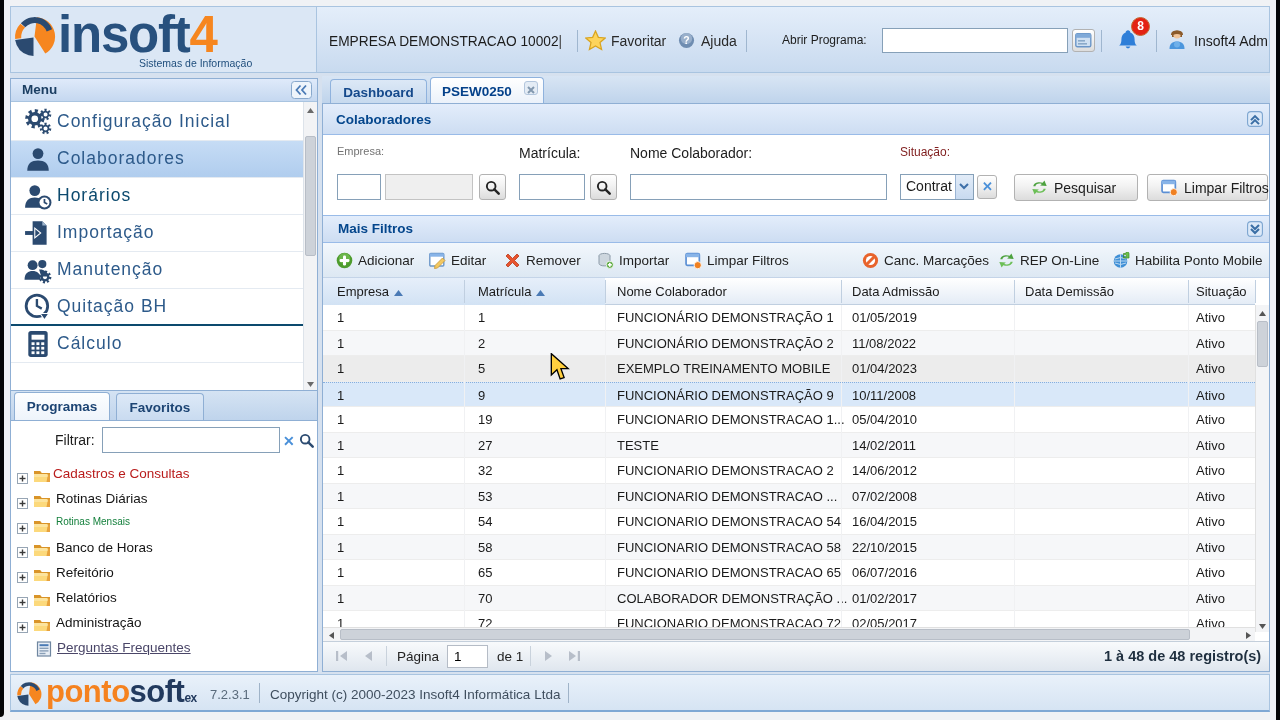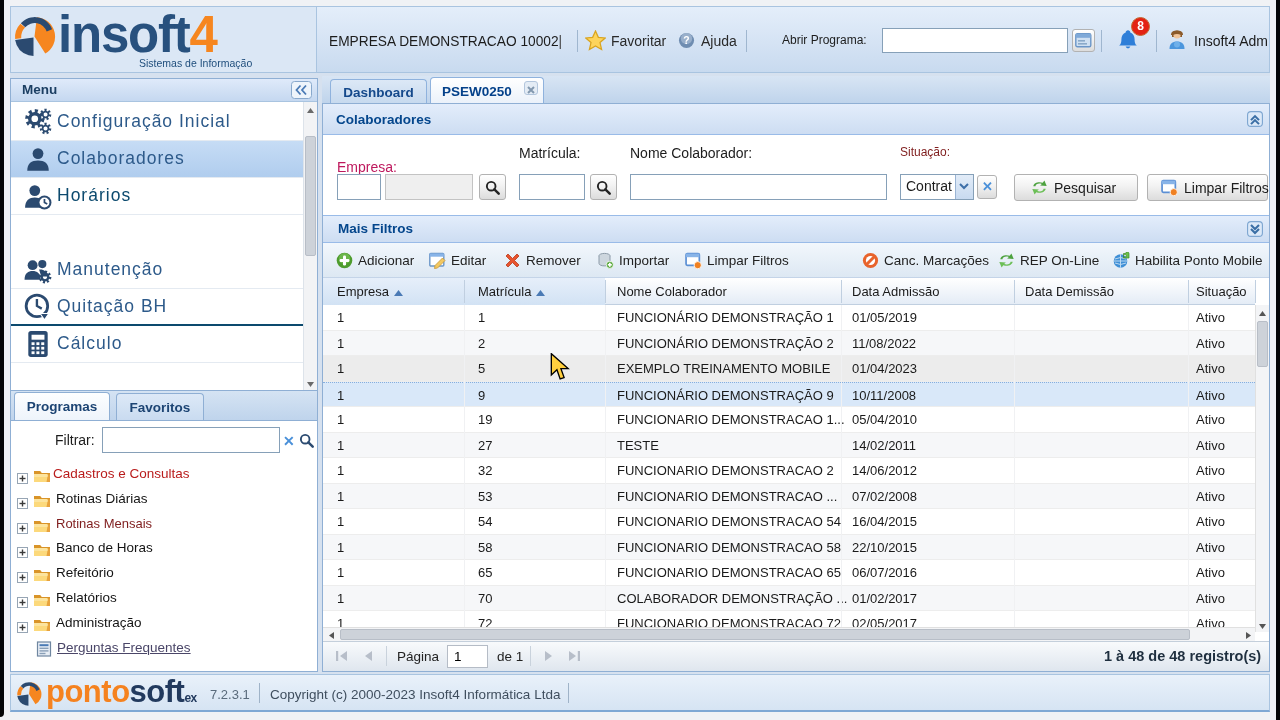--- a/index.html
+++ b/index.html
@@ -86,20 +86,29 @@
 <div style="position:absolute;left:0;top:74px;width:292px;height:37px;border-bottom:1px solid #e4eaf1;">
       <span style="position:absolute;left:13px;top:4px;"><svg width="28" height="28" viewBox="0 0 26 26">
           <circle cx="10" cy="8" r="5" fill="#2b4a70"></circle>
           <path d="M1,24 C1,17 5,14.5 10,14.5 C15,14.5 19,17 19,24 Z" fill="#2b4a70"></path>
           <circle cx="19" cy="19" r="6.5" fill="#2b4a70"></circle>
           <circle cx="19" cy="19" r="4.6" fill="#fff"></circle>
           <path d="M19,15.8 L19,19 L21.6,20.4" stroke="#2b4a70" stroke-width="1.6" fill="none"></path>
         </svg></span>
       <span style="position:absolute;left:46px;top:7px;font-size:17.5px;letter-spacing:1px;color:#0c4a6e;">Horários</span>
     </div>
+<div style="position:absolute;left:0;top:111px;width:292px;height:37px;border-bottom:1px solid #e4eaf1;">
+      <span style="position:absolute;left:13px;top:4px;"><svg width="28" height="28" viewBox="0 0 26 26">
+          <path d="M8,2 L17,2 L21,6 L21,24 L8,24 Z" fill="#2b4a70"></path>
+          <path d="M17,2 L17,6 L21,6 Z" fill="#9db4cc"></path>
+          <rect x="1" y="11.2" width="9" height="3.6" fill="#2b4a70"></rect>
+          <path d="M10,8.5 L15.5,13 L10,17.5 Z" fill="#2b4a70" stroke="#fff" stroke-width="1"></path>
+        </svg></span>
+      <span style="position:absolute;left:46px;top:7px;font-size:17.5px;letter-spacing:1px;color:#2d5a8a;">Importação</span>
+    </div>
 <div style="position:absolute;left:0;top:148px;width:292px;height:37px;border-bottom:1px solid #e4eaf1;">
       <span style="position:absolute;left:13px;top:4px;"><svg width="28" height="28" viewBox="0 0 26 26">
           <circle cx="8" cy="8.5" r="4.6" fill="#2b4a70"></circle>
           <path d="M0.5,22 C0.5,16 4,14 8,14 C12,14 15.5,16 15.5,22 Z" fill="#2b4a70"></path>
           <circle cx="17" cy="7.5" r="3.8" fill="#2b4a70"></circle>
           <path d="M14,12.5 C18,12 21.5,14 21.5,19 L16,19" fill="#2b4a70"></path>
           <path d="M25.5,19.5 L25.0,21.8 L23.4,21.1 L22.5,22.5 L23.7,23.7 L21.8,25.0 L21.1,23.4 L19.5,23.7 L19.5,25.5 L17.2,25.0 L17.9,23.4 L16.5,22.5 L15.3,23.7 L14.0,21.8 L15.6,21.1 L15.3,19.5 L13.5,19.5 L14.0,17.2 L15.6,17.9 L16.5,16.5 L15.3,15.3 L17.2,14.0 L17.9,15.6 L19.5,15.3 L19.5,13.5 L21.8,14.0 L21.1,15.6 L22.5,16.5 L23.7,15.3 L25.0,17.2 L23.4,17.9 L23.7,19.5 Z M21.5,19.5 A2.0,2.0 0 1 0 17.5,19.5 A2.0,2.0 0 1 0 21.5,19.5 Z" fill="#2b4a70" fill-rule="evenodd"></path>
         </svg></span>
       <span style="position:absolute;left:46px;top:7px;font-size:17.5px;letter-spacing:1px;color:#2d5a8a;">Manutenção</span>
     </div>
@@ -175,21 +184,21 @@
       <rect x="0.5" y="0.5" width="10" height="10" fill="#fff" stroke="#97a5b4"></rect>
       <line x1="2.5" y1="5.5" x2="8.5" y2="5.5" stroke="#3a3a3a" stroke-width="1.4"></line>
       <line x1="5.5" y1="2.5" x2="5.5" y2="8.5" stroke="#3a3a3a" stroke-width="1.4"></line>
     </svg></span>
 <span class="ico" style="left:33px;top:518px;"><svg width="18" height="15" viewBox="0 0 18 15">
       <path d="M1,3 L7,3 L8.6,5 L17,5 L17,14 L1,14 Z" fill="#e8a33d"></path>
       <path d="M1,3 L7,3 L8.6,5 L17,5 L17,6.5 L1,6.5 Z" fill="#d99428"></path>
       <path d="M1,6 L13.5,6 Q15,6 14.7,7.5 L13.5,14 L1,14 Z" fill="#fcd97c"></path>
       <path d="M1,6 L13.5,6 Q15,6 14.7,7.5 L14.4,9 L1,9 Z" fill="#fce49e"></path>
     </svg></span>
-<div class="abs" style="left:56px;top:516px;font-size:13px;color:#7f1d1d;">Rotinas Mensais</div>
+<div class="abs" style="left:56px;top:516px;font-size:10px;color:#15803d;">Rotinas Mensais</div>
 <span class="ico" style="left:17px;top:544px;"><svg width="11" height="11" viewBox="0 0 11 11">
       <rect x="0.5" y="0.5" width="10" height="10" fill="#fff" stroke="#97a5b4"></rect>
       <line x1="2.5" y1="5.5" x2="8.5" y2="5.5" stroke="#3a3a3a" stroke-width="1.4"></line>
       <line x1="5.5" y1="2.5" x2="5.5" y2="8.5" stroke="#3a3a3a" stroke-width="1.4"></line>
     </svg></span>
 <span class="ico" style="left:33px;top:542px;"><svg width="18" height="15" viewBox="0 0 18 15">
       <path d="M1,3 L7,3 L8.6,5 L17,5 L17,14 L1,14 Z" fill="#e8a33d"></path>
       <path d="M1,3 L7,3 L8.6,5 L17,5 L17,6.5 L1,6.5 Z" fill="#d99428"></path>
       <path d="M1,6 L13.5,6 Q15,6 14.7,7.5 L13.5,14 L1,14 Z" fill="#fcd97c"></path>
       <path d="M1,6 L13.5,6 Q15,6 14.7,7.5 L14.4,9 L1,9 Z" fill="#fce49e"></path>
@@ -246,21 +255,21 @@
       <path d="M3,3 L9,9 M9,3 L3,9" stroke="#8298af" stroke-width="2"></path>
     </svg></div>
 <div class="abs" style="left:322px;top:103px;width:948px;height:569px;border:1px solid #8fafd4;background:#fff;"></div>
 <div class="abs" style="left:323px;top:104px;width:946px;height:31px;background:linear-gradient(180deg,#e3edfb,#cdddf2);border-bottom:1px solid #99bbe8;"></div>
 <div class="abs" style="left:336px;top:112px;font-size:13.5px;font-weight:bold;color:#04468c;">Colaboradores</div>
 <span class="ico" style="left:1247px;top:111px;"><svg width="16" height="16" viewBox="0 0 14 14">
       <rect x="0.5" y="0.5" width="13" height="13" rx="3" fill="#dce9f8" stroke="#7fa7d1"></rect>
       <path d="M3.5,8 L7,4.5 L10.5,8" fill="none" stroke="#3a6ea5" stroke-width="1.8"></path>
       <path d="M3.5,11.5 L7,8 L10.5,11.5" fill="none" stroke="#3a6ea5" stroke-width="1.8"></path>
     </svg></span>
-<div class="abs" style="left:337px;top:159px;font-size:14px;color:#be185d;">Empresa:</div>
+<div class="abs" style="left:337px;top:145px;font-size:11px;color:#737373;">Empresa:</div>
 <div class="abs" style="left:519px;top:145px;font-size:14px;color:#1c1c1c;">Matrícula:</div>
 <div class="abs" style="left:630px;top:145px;font-size:14px;color:#1c1c1c;">Nome Colaborador:</div>
 <div class="abs" style="left:900px;top:145px;font-size:12px;color:#7f1d1d;">Situação:</div>
 <div class="inp" style="left:337px;top:174px;width:44px;height:26px;"></div>
 <div class="inp" style="left:385px;top:174px;width:88px;height:26px;background:#efefef;border-color:#c3c3c3;"></div>
 <div class="btn" style="left:479px;top:174px;width:27px;height:26px;"></div>
 <span class="ico" style="left:485px;top:180px;"><svg width="15" height="15" viewBox="0 0 16 16">
       <circle cx="6.6" cy="6.6" r="4.6" fill="none" stroke="#222" stroke-width="2.0"></circle>
       <line x1="10" y1="10" x2="14.6" y2="14.6" stroke="#222" stroke-width="2.6" stroke-linecap="round"></line>
     </svg></span>

